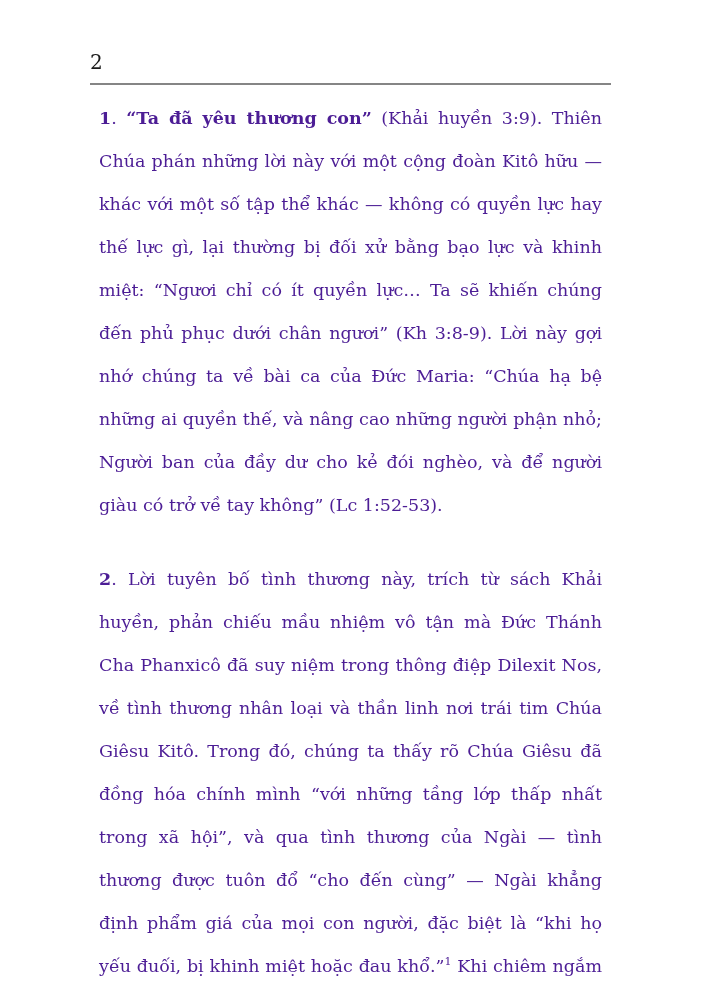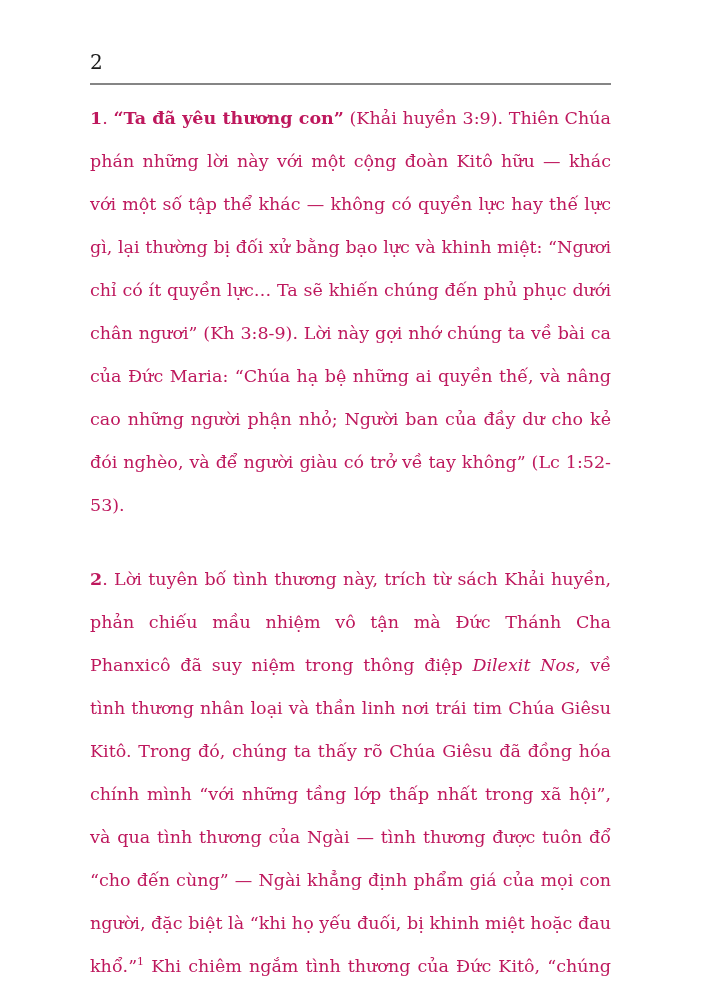--- a/index.html
+++ b/index.html
@@ -32,32 +32,32 @@
   .header-rule {
     height: 2px;
     background: #858585;
     border: none;
     margin: 9px 0 0 0;
   }
   .body-text {
     margin-top: 12px;
   }
   .body-text p {
-    margin: 0;
+    margin: 9px;
     font-size: 17.5px;
     line-height: 43px;
     text-align: justify;
     text-justify: inter-word;
-    color: #be185d;
+    color: #4c1d95;
   }
   .body-text p + p {
     margin-top: 31px;
   }
   .seg-bold { font-weight: bold; }
-  .seg-italic { font-style: italic; }
+  .seg-italic { }
   sup.seg-sup {
     font-size: 11px;
     line-height: 0;
     vertical-align: super;
   }
 </style>
 </head>
 <body>
 
 <div class="page">

